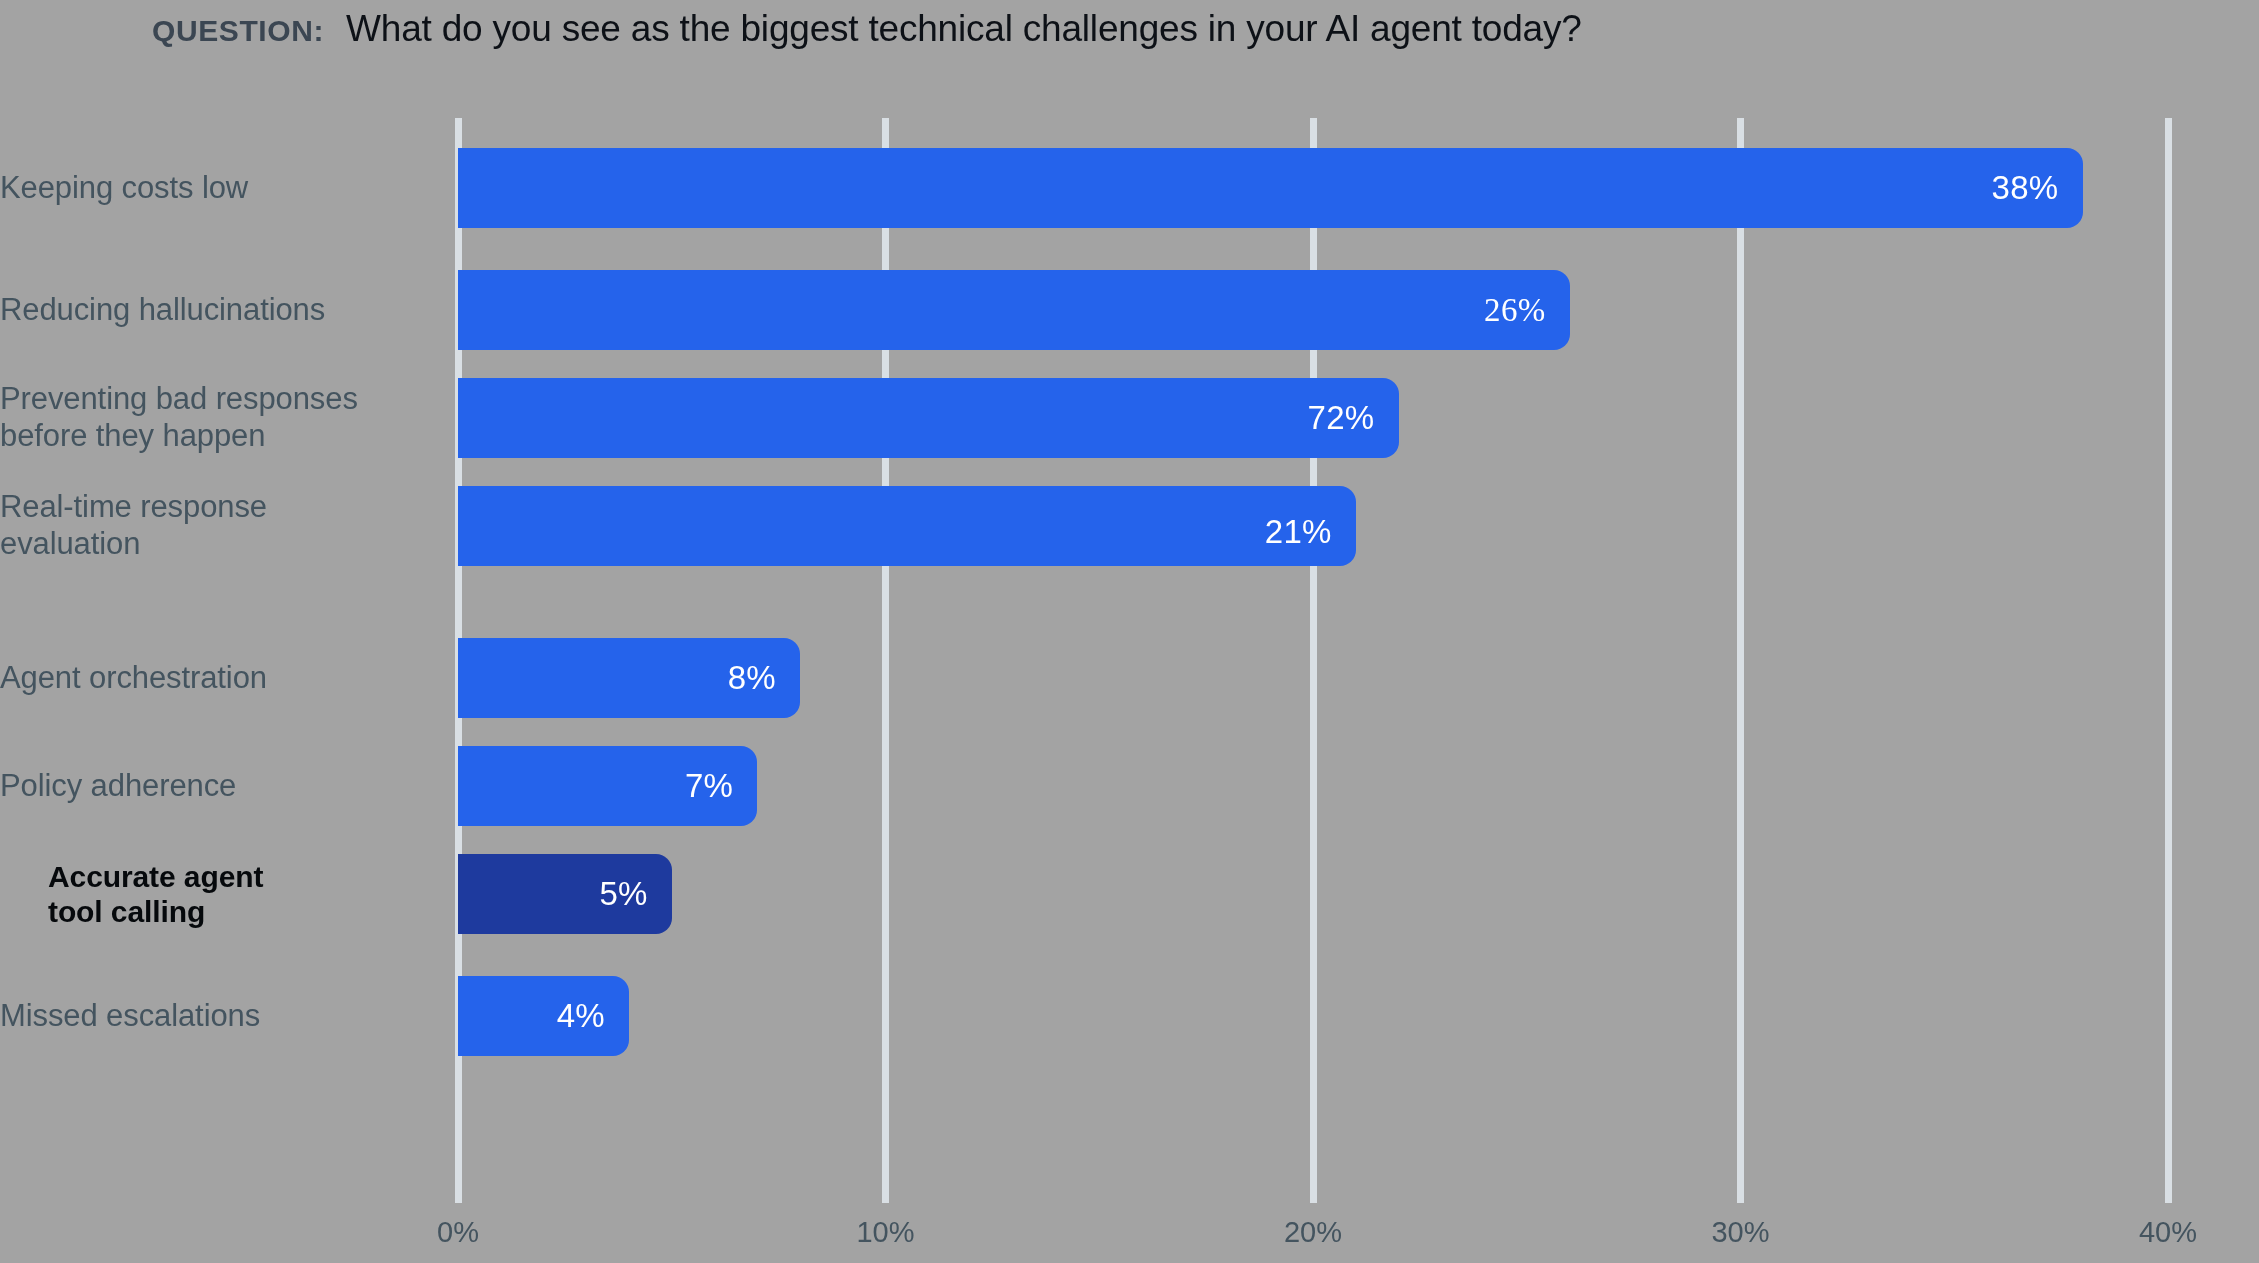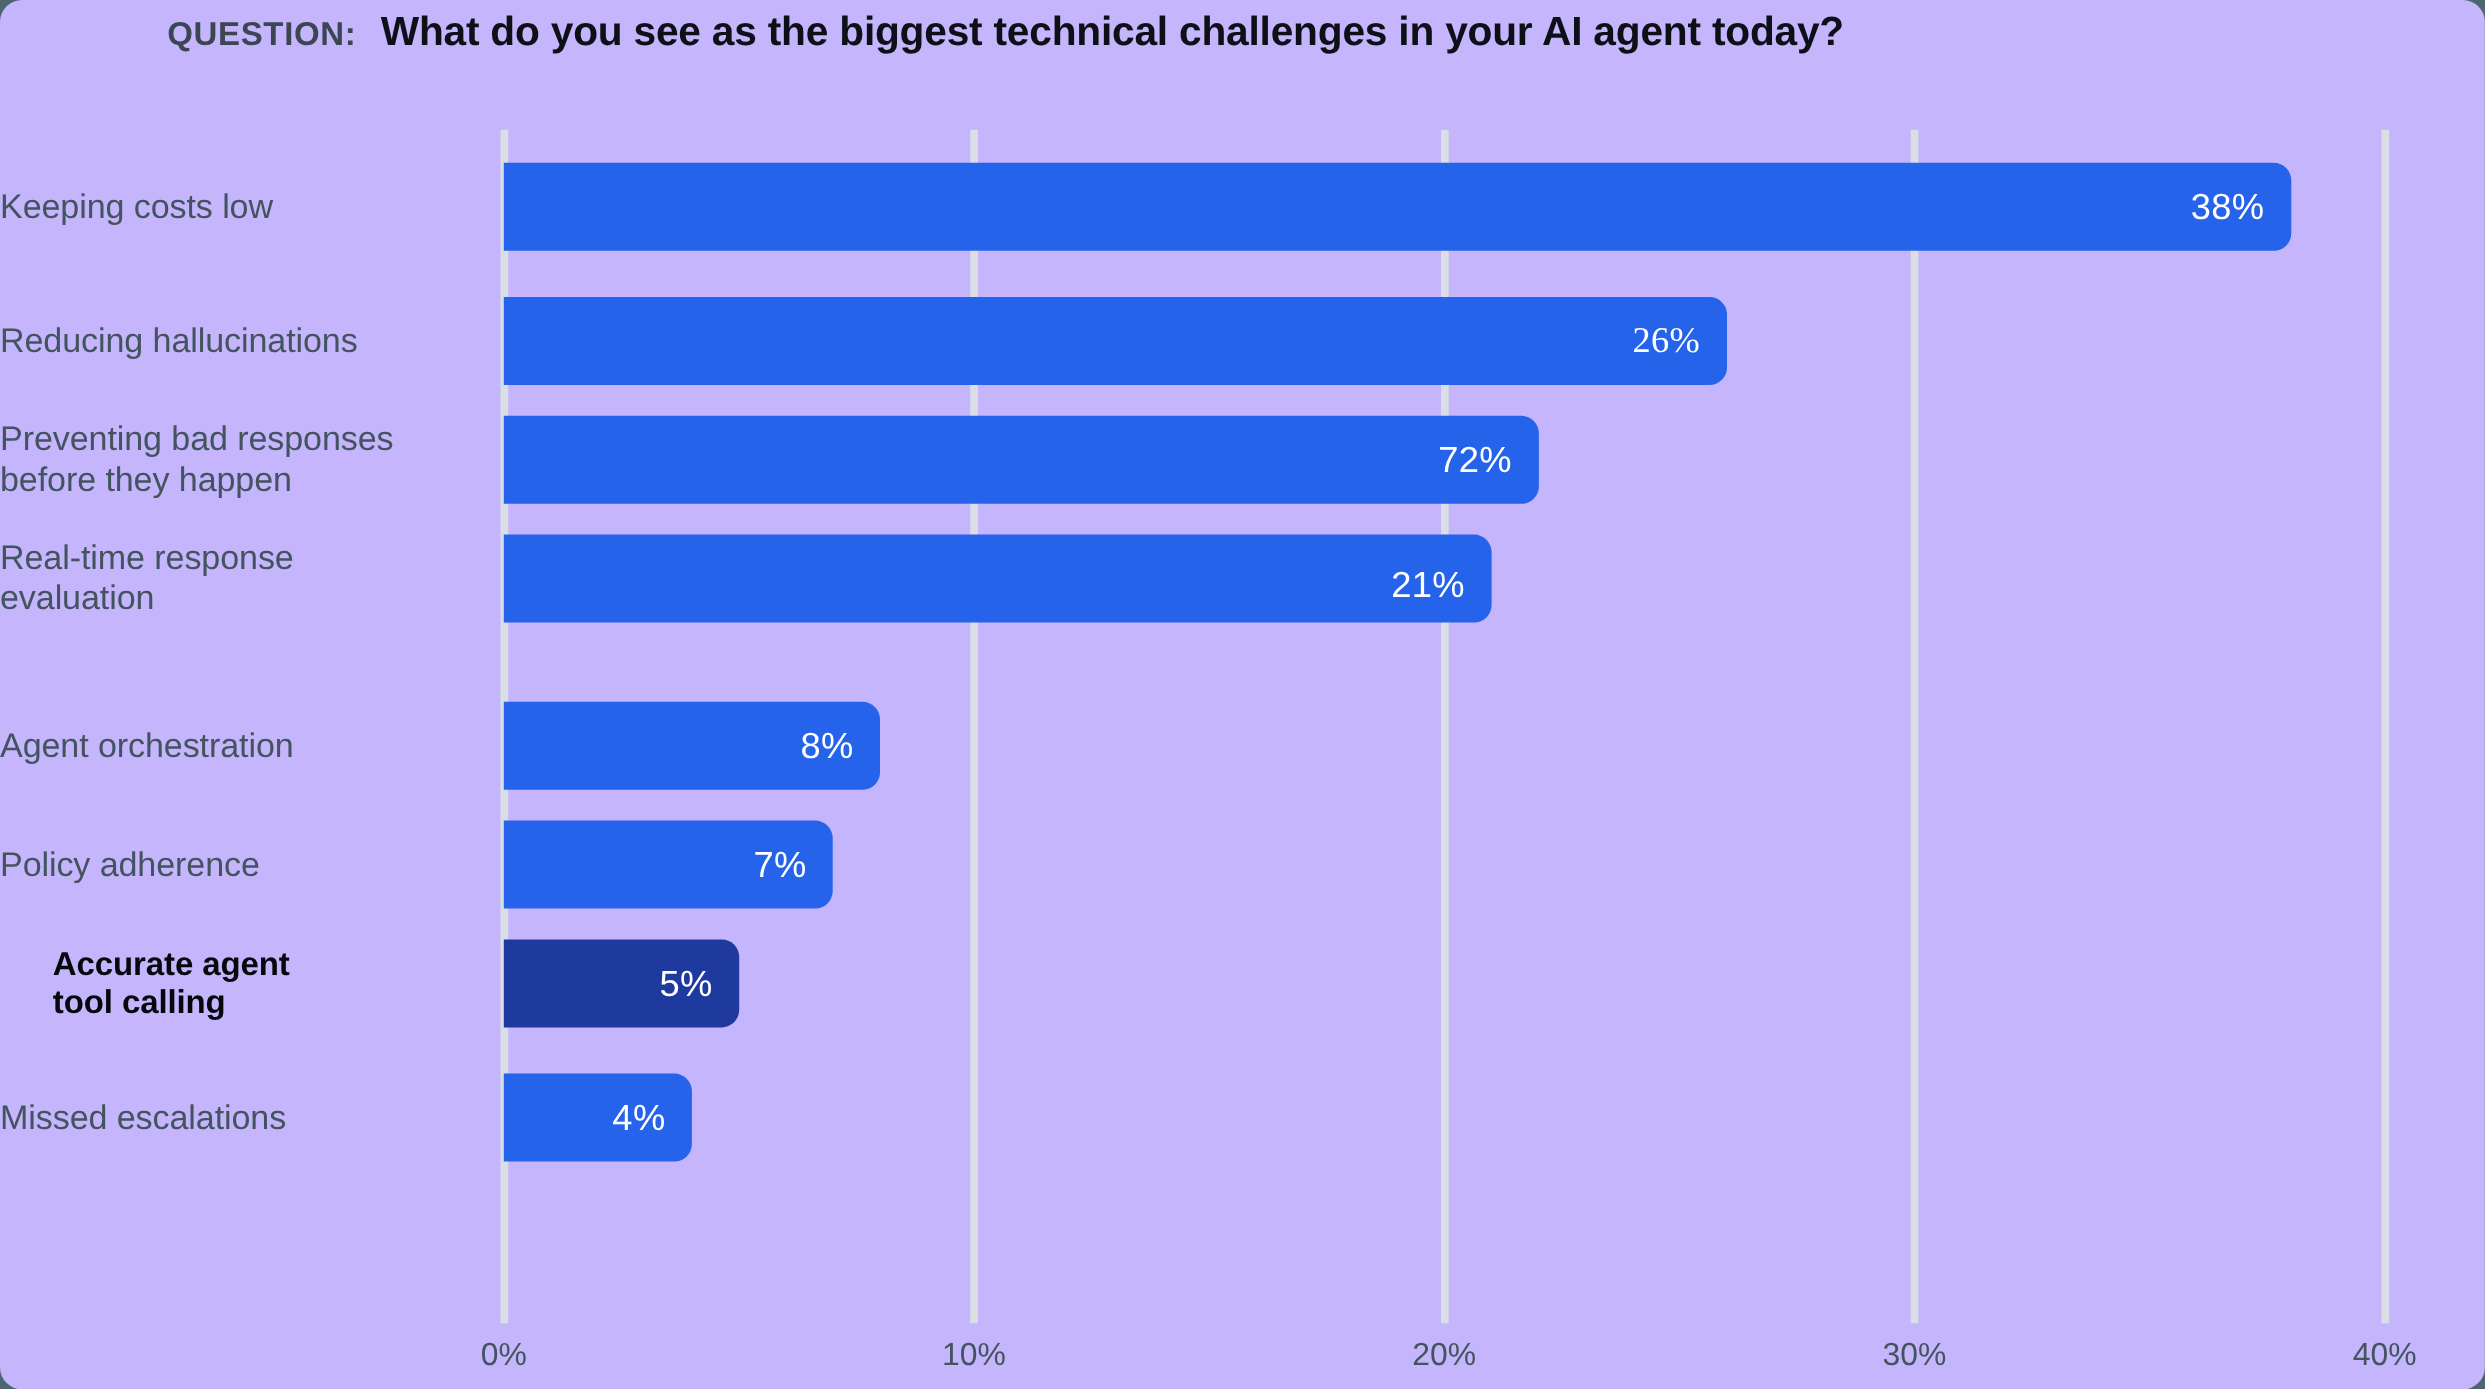--- a/index.html
+++ b/index.html
@@ -10,43 +10,42 @@
     height: 1263px;
     background: #4c6670;
     font-family: "Liberation Sans", sans-serif;
     overflow: hidden;
   }
 
   #chart-root {
     position: relative;
     width: 2259px;
     height: 1263px;
-    background: #c4b5fd;
-    border-radius: 20px;
+    background: #a3a3a3;
   }
 
   
   .title-row {
     position: absolute;
     left: 152px;
     top: 8px;
     display: flex;
     align-items: baseline;
     gap: 22px;
     white-space: nowrap;
   }
   .question-kicker {
     font-size: 30px;
     font-weight: 700;
     letter-spacing: 0.6px;
     color: #3b4652;
   }
   .title-text {
     font-size: 37px;
-    font-weight: 700;
+    font-weight: 400;
     letter-spacing: -0.2px;
     color: #0d1117;
     text-align: center;
   }
 
   
   .plot {
     position: absolute;
     left: 458px;
     top: 118px;

